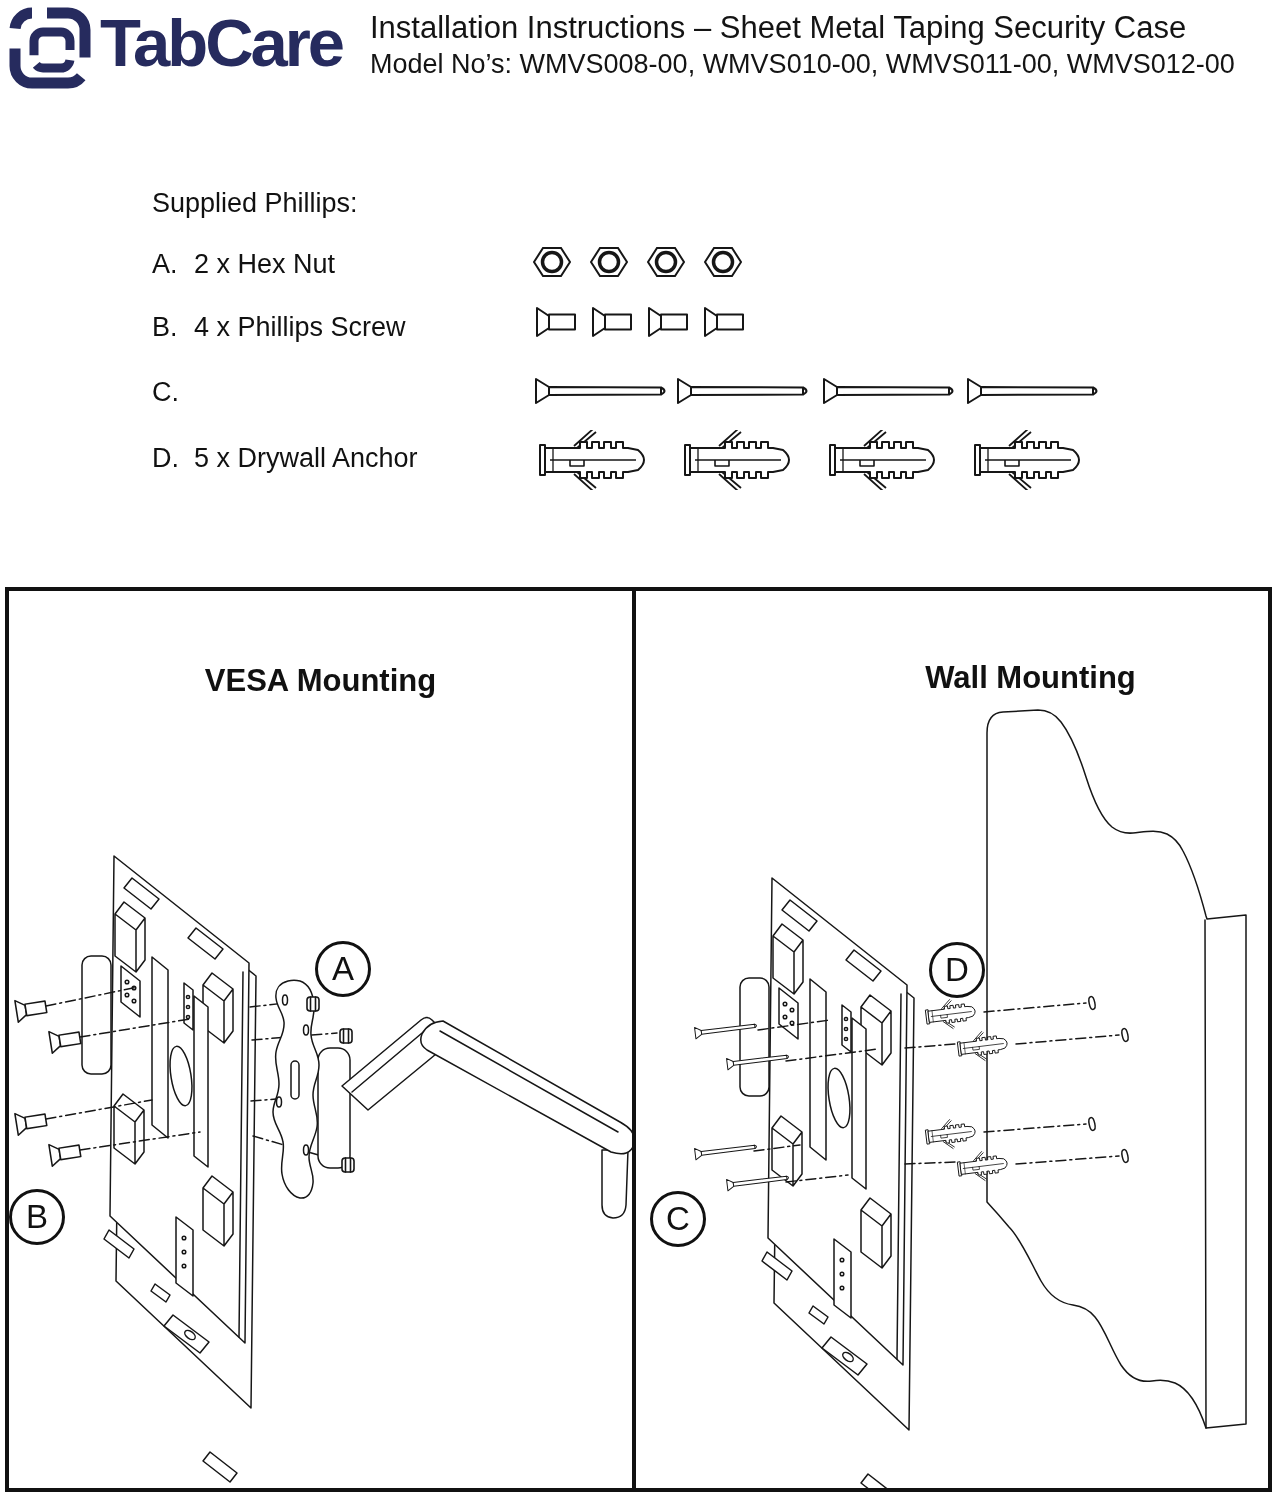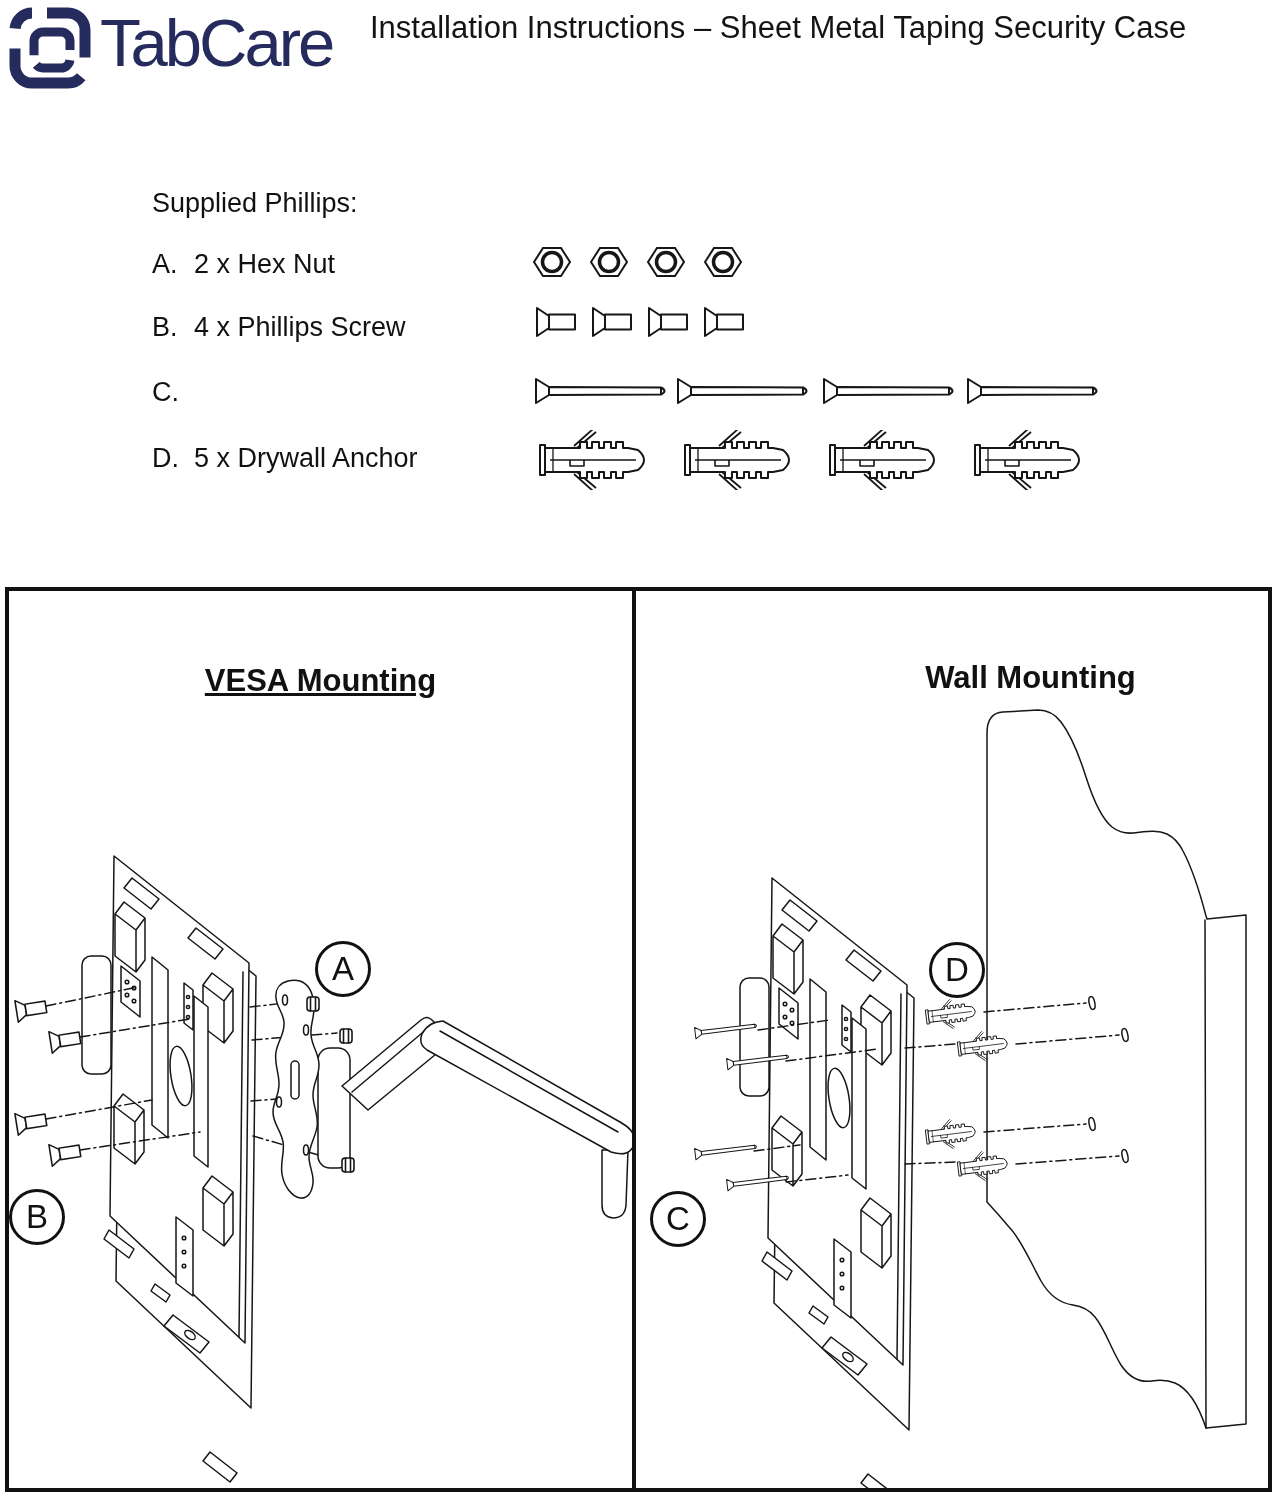--- a/index.html
+++ b/index.html
@@ -2,42 +2,42 @@
 <html style="--navy: #262b5e; --line: #161616;"><head>
 <meta charset="utf-8">
 <style>
   :root{ --navy:#262b5e; --line:#161616; }
   html,body{margin:0;padding:0;background:#fff;}
   body{font-family:"Liberation Sans", sans-serif; color:#111;}
   .page{position:relative;width:1287px;height:1500px;background:#fff;overflow:hidden;}
 
   
   .logo{position:absolute;left:8px;top:6px;width:84px;height:84px;}
-  .brand{position:absolute;left:100px;top:4px;font-size:67px;font-weight:normal;
+  .brand{position:absolute;left:100px;top:4px;font-size:67px;font-weight:bold;
          letter-spacing:-3px;color:var(--navy);}
   .hdr-title{position:absolute;left:370px;top:10px;font-size:31px;color:#141414;white-space:nowrap;}
   .hdr-models{position:absolute;left:370px;top:49px;font-size:27px;color:#141414;white-space:nowrap;}
 
   
   .hw-heading{position:absolute;left:152px;top:188px;font-size:27px;}
   .hw-row{position:absolute;left:152px;display:flex;font-size:27px;}
   .hw-row .id{width:42px;}
   .row-a{top:249px}.row-b{top:312px}.row-c{top:377px}.row-d{top:443px}
   .hw-icons{position:absolute;}
   .ic-nuts{left:532px;top:244px;}
   .ic-phil{left:536px;top:306px;}
   .ic-tap{left:528px;top:377px;}
   .ic-anc{left:530px;top:430px;}
 
   
   .panel{position:absolute;top:587px;height:905px;border:4px solid #111;box-sizing:border-box;background:transparent;}
   .panel-left{left:5px;width:631px;}
   .panel-right{left:636px;width:636px;border-left:none;}
   .panel-title{position:absolute;font-size:31px;font-weight:bold;text-align:center;z-index:5;}
-  .pt-left{left:5px;width:631px;top:663px;text-decoration:underline;}
+  .pt-left{left:5px;width:631px;top:663px;}
   .pt-right{left:713px;width:635px;top:660px;}
   .diagram{position:absolute;top:587px;}
   .dg-left{left:5px;}
   .dg-right{left:636px;}
 
   
   .callout{position:absolute;width:56px;height:56px;border:3.5px solid #111;border-radius:50%;
            background:#fff;display:flex;align-items:center;justify-content:center;
            font-size:33px;color:#111;z-index:6;box-sizing:border-box;}
   .co-a{left:315px;top:941px;}
@@ -51,20 +51,21 @@
 <body>
 
 <div class="page">
 
   <svg class="logo" viewBox="0 0 84 84">
     <rect x="7" y="7" width="70" height="70" rx="17" fill="none" stroke="#262b5e" stroke-width="11" pathLength="100" stroke-dasharray="30 8 38 8" stroke-dashoffset="-6"></rect>
     <rect x="26" y="26" width="36" height="36" rx="9" fill="none" stroke="#262b5e" stroke-width="9" pathLength="100" stroke-dasharray="30 8 38 8" stroke-dashoffset="44"></rect>
   </svg>
   <div class="brand">TabCare</div>
   <div class="hdr-title">Installation Instructions – Sheet Metal Taping Security Case</div>
+  <div class="hdr-models">Model No’s: WMVS008-00, WMVS010-00, WMVS011-00, WMVS012-00</div>
 
   <div class="hw-heading">Supplied Phillips:</div>
   <div class="hw-row row-a">
     <span class="id">A.</span>
     <span>2 x Hex Nut</span>
   </div>
   <div class="hw-row row-b">
     <span class="id">B.</span>
     <span>4 x Phillips Screw</span>
   </div>

